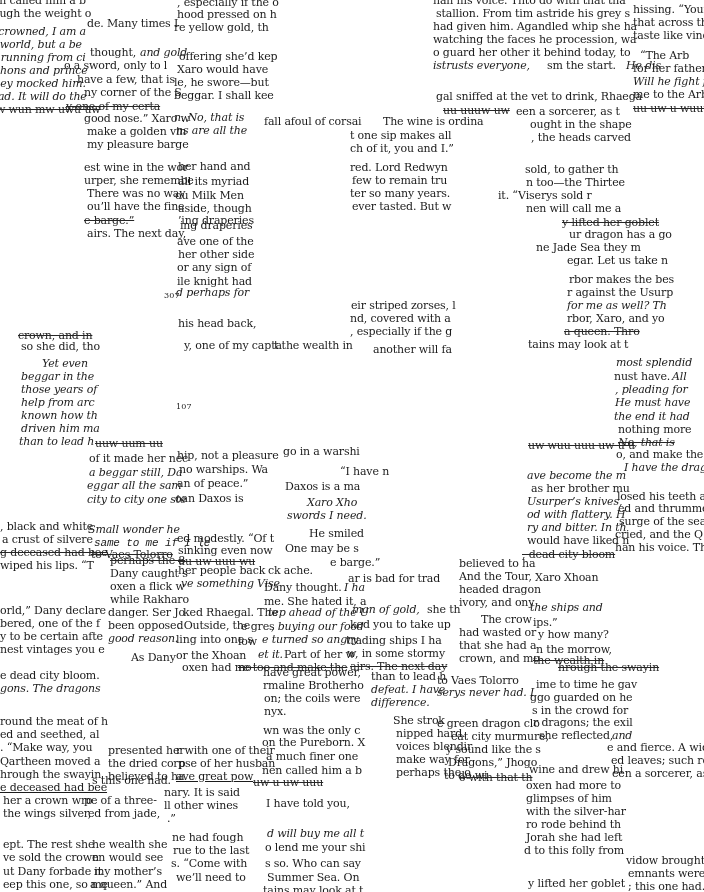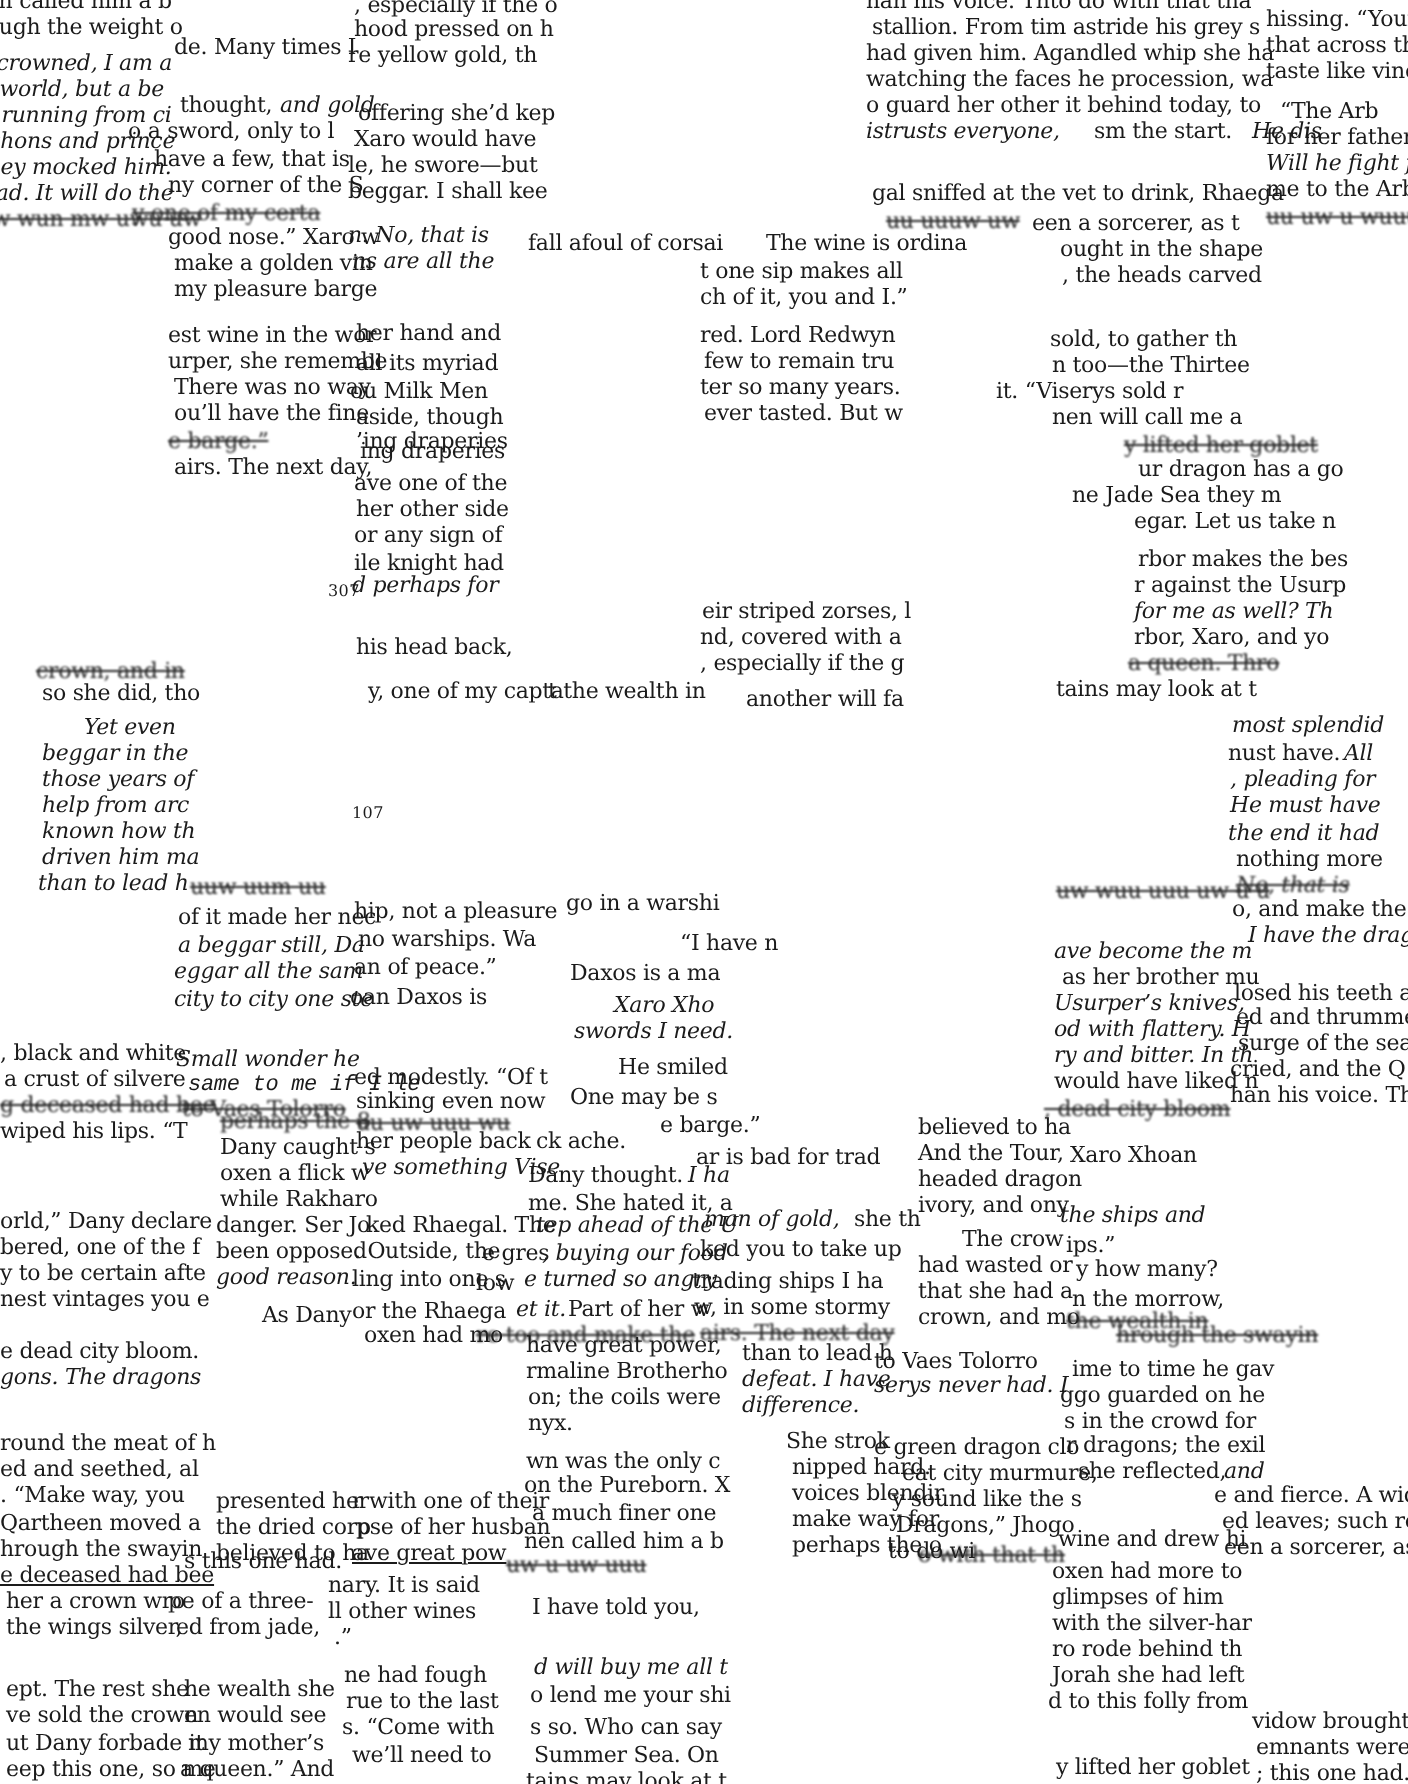--- a/index.html
+++ b/index.html
@@ -211,21 +211,21 @@
     <div class="frag" style="left: 177px; top: 620px;">. Outside, the</div>
     <div class="frag" style="left: 241px; top: 621px;">e gres</div>
     <div class="frag it" style="left: 271px; top: 621px;">, buying our food</div>
     <div class="frag" style="left: 350px; top: 619px;">ked you to take up</div>
     <div class="frag it" style="left: 108px; top: 633px;">good reason.</div>
     <div class="frag" style="left: 176px; top: 634px;">ling into one s</div>
     <div class="frag" style="left: 238px; top: 636px;">low</div>
     <div class="frag it" style="left: 262px; top: 634px;">e turned so angry</div>
     <div class="frag" style="left: 346px; top: 635px;">trading ships I ha</div>
     <div class="frag" style="left: 131px; top: 652px;">As Dany</div>
-    <div class="frag" style="left: 176px; top: 650px;">or the Rhaega</div>
+    <div class="frag" style="left: 176px; top: 650px;">or the Xhoan</div>
     <div class="frag it" style="left: 258px; top: 649px;">et it.</div>
     <div class="frag" style="left: 284px; top: 649px;">Part of her w</div>
     <div class="frag" style="left: 347px; top: 648px;">w, in some stormy</div>
     <div class="frag" style="left: 182px; top: 662px;">oxen had mo</div>
     <div class="frag sm" style="left: 238px; top: 662px;">re too and make the</div>
     <div class="frag sm" style="left: 350px; top: 661px;">airs. The next day</div>
     <div class="frag" style="left: 263px; top: 667px;">have great power,</div>
     <div class="frag" style="left: 263px; top: 680px;">rmaline Brotherho</div>
     <div class="frag" style="left: 264px; top: 693px;">on; the coils were</div>
     <div class="frag" style="left: 371px; top: 671px;">than to lead h</div>

